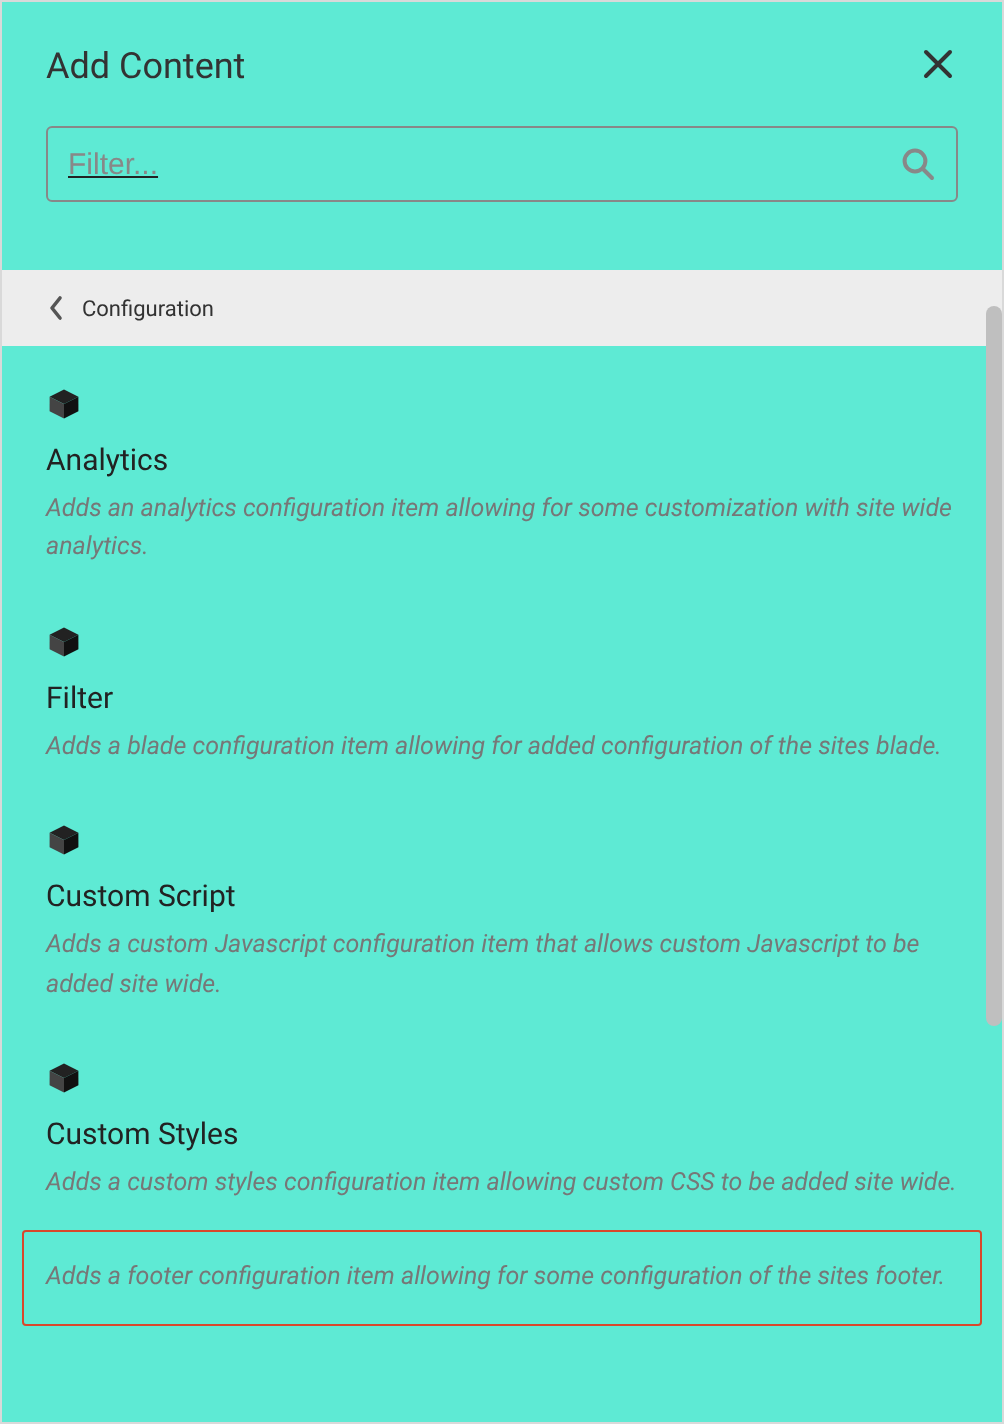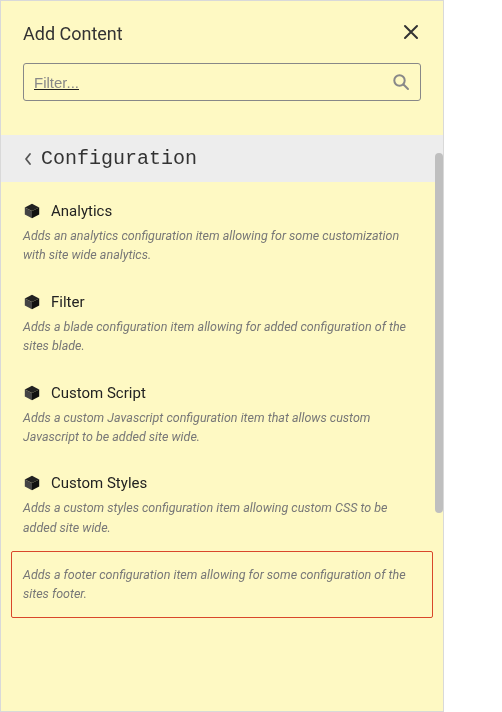--- a/index.html
+++ b/index.html
@@ -3,25 +3,25 @@
 <meta charset="utf-8">
 <style>
   * { box-sizing: border-box; margin: 0; padding: 0; }
   html, body { height: 100%; }
   body {
     font-family: -apple-system, BlinkMacSystemFont, "Segoe UI", Roboto, "Helvetica Neue", Arial, sans-serif;
     background: #fff;
     color: #222;
   }
   .frame {
-    width: 444px;
+    width: 502px;
     height: 712px;
     border: 1px solid #d9d9d9;
     position: relative;
-    background: #fef9c3;
+    background: #5eead4;
     overflow: hidden;
   }
   .scroll-indicator {
     position: absolute;
     right: 0;
     top: 152px;
     width: 8px;
     height: 360px;
     background: #bfbfbf;
     border-radius: 4px;
@@ -76,36 +76,36 @@
     align-items: center;
     gap: 8px;
     cursor: pointer;
     margin-top: 12px;
   }
   .breadcrumb-chevron {
     color: #555;
     display: flex;
   }
   .breadcrumb-label {
-    font-size: 20px;
-    color: #333;
-    font-family: Liberation Mono, monospace;
+    font-size: 11px;
+    color: #333;
   }
   .items {
     padding: 6px 0 0 0;
   }
   .item {
     padding: 14px 22px 14px 22px;
     cursor: pointer;
   }
   .item-row {
     display: flex;
     align-items: flex-start;
     gap: 10px;
     margin-bottom: 6px;
+    flex-direction: column;
   }
   .cube-icon {
     display: flex;
     flex-shrink: 0;
   }
   .item-title {
     font-size: 15px;
     color: #222;
     font-weight: 400;
   }

